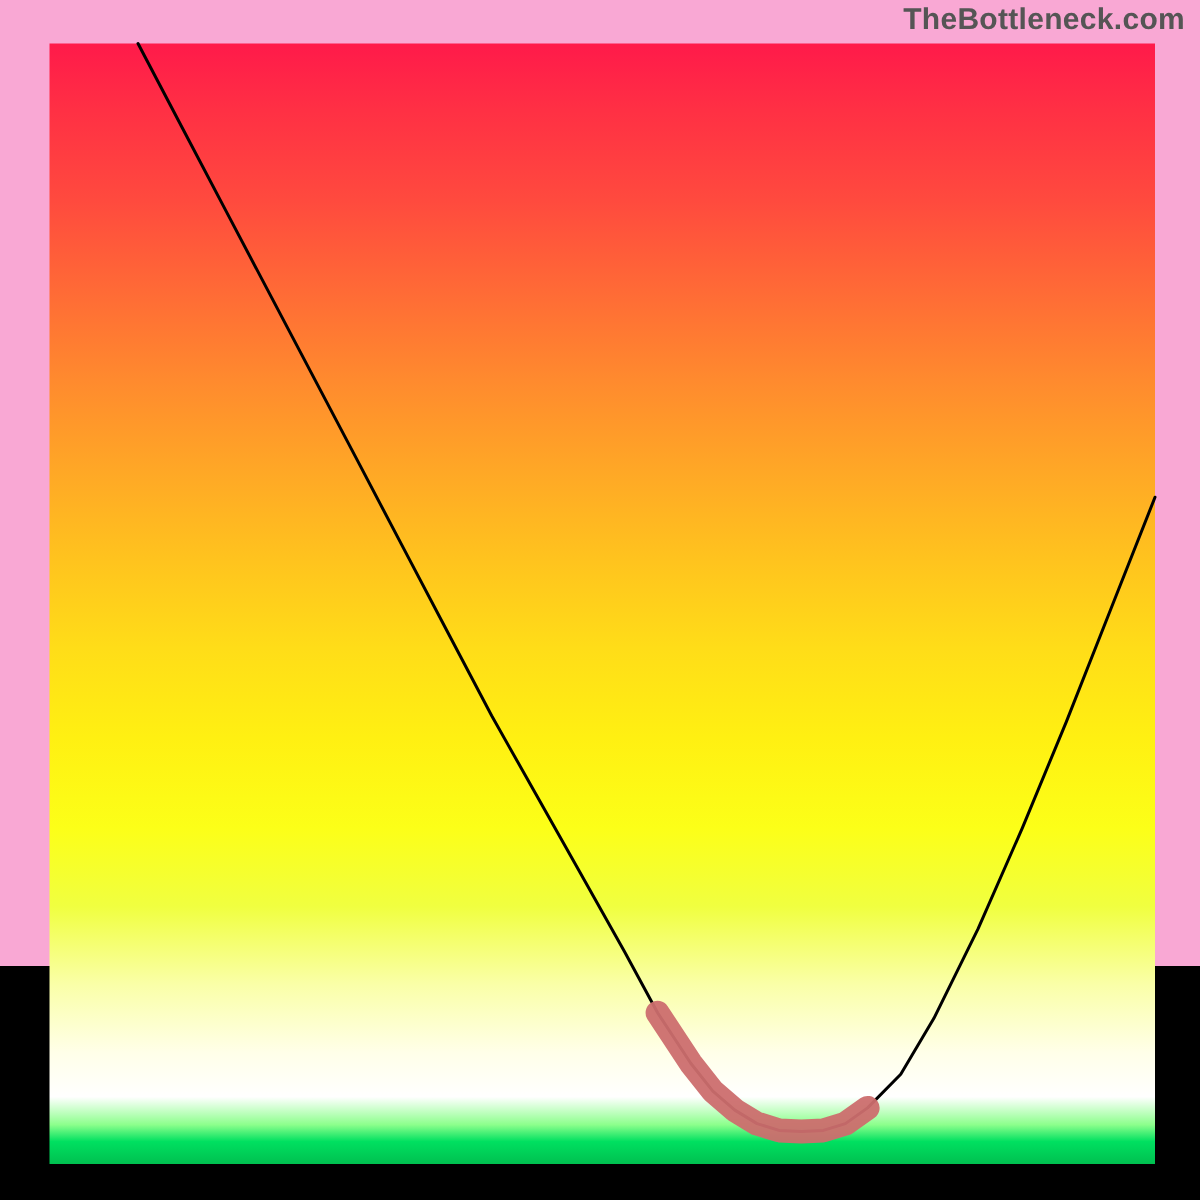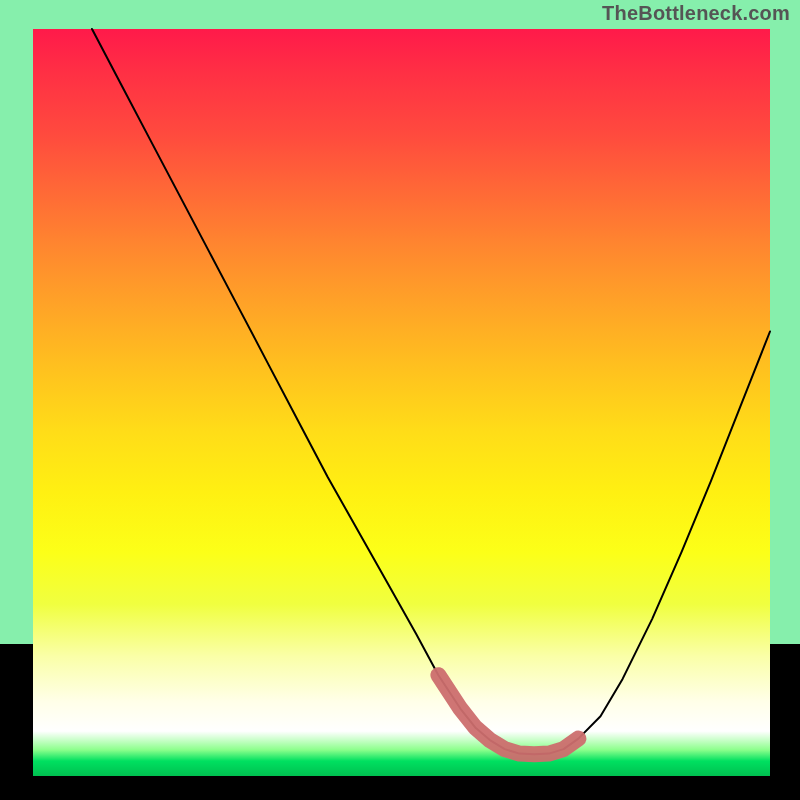--- a/index.html
+++ b/index.html
@@ -11,21 +11,21 @@
     overflow: hidden;
     font-family: Arial, Helvetica, sans-serif;
     position: relative;
   }
   .outer-frame {
     position: absolute;
     top: 0;
     left: 0;
     width: 800px;
     height: 644px;
-    background: #86efac;
+    background: #f9a8d4;
   }
   .plot-area {
     position: absolute;
     background: linear-gradient(to bottom,
       #ff1a4a 0%,
       #ff3044 6%,
       #ff4a3e 14%,
       #ff6a36 22%,
       #ff8a2e 30%,
       #ffa726 38%,

